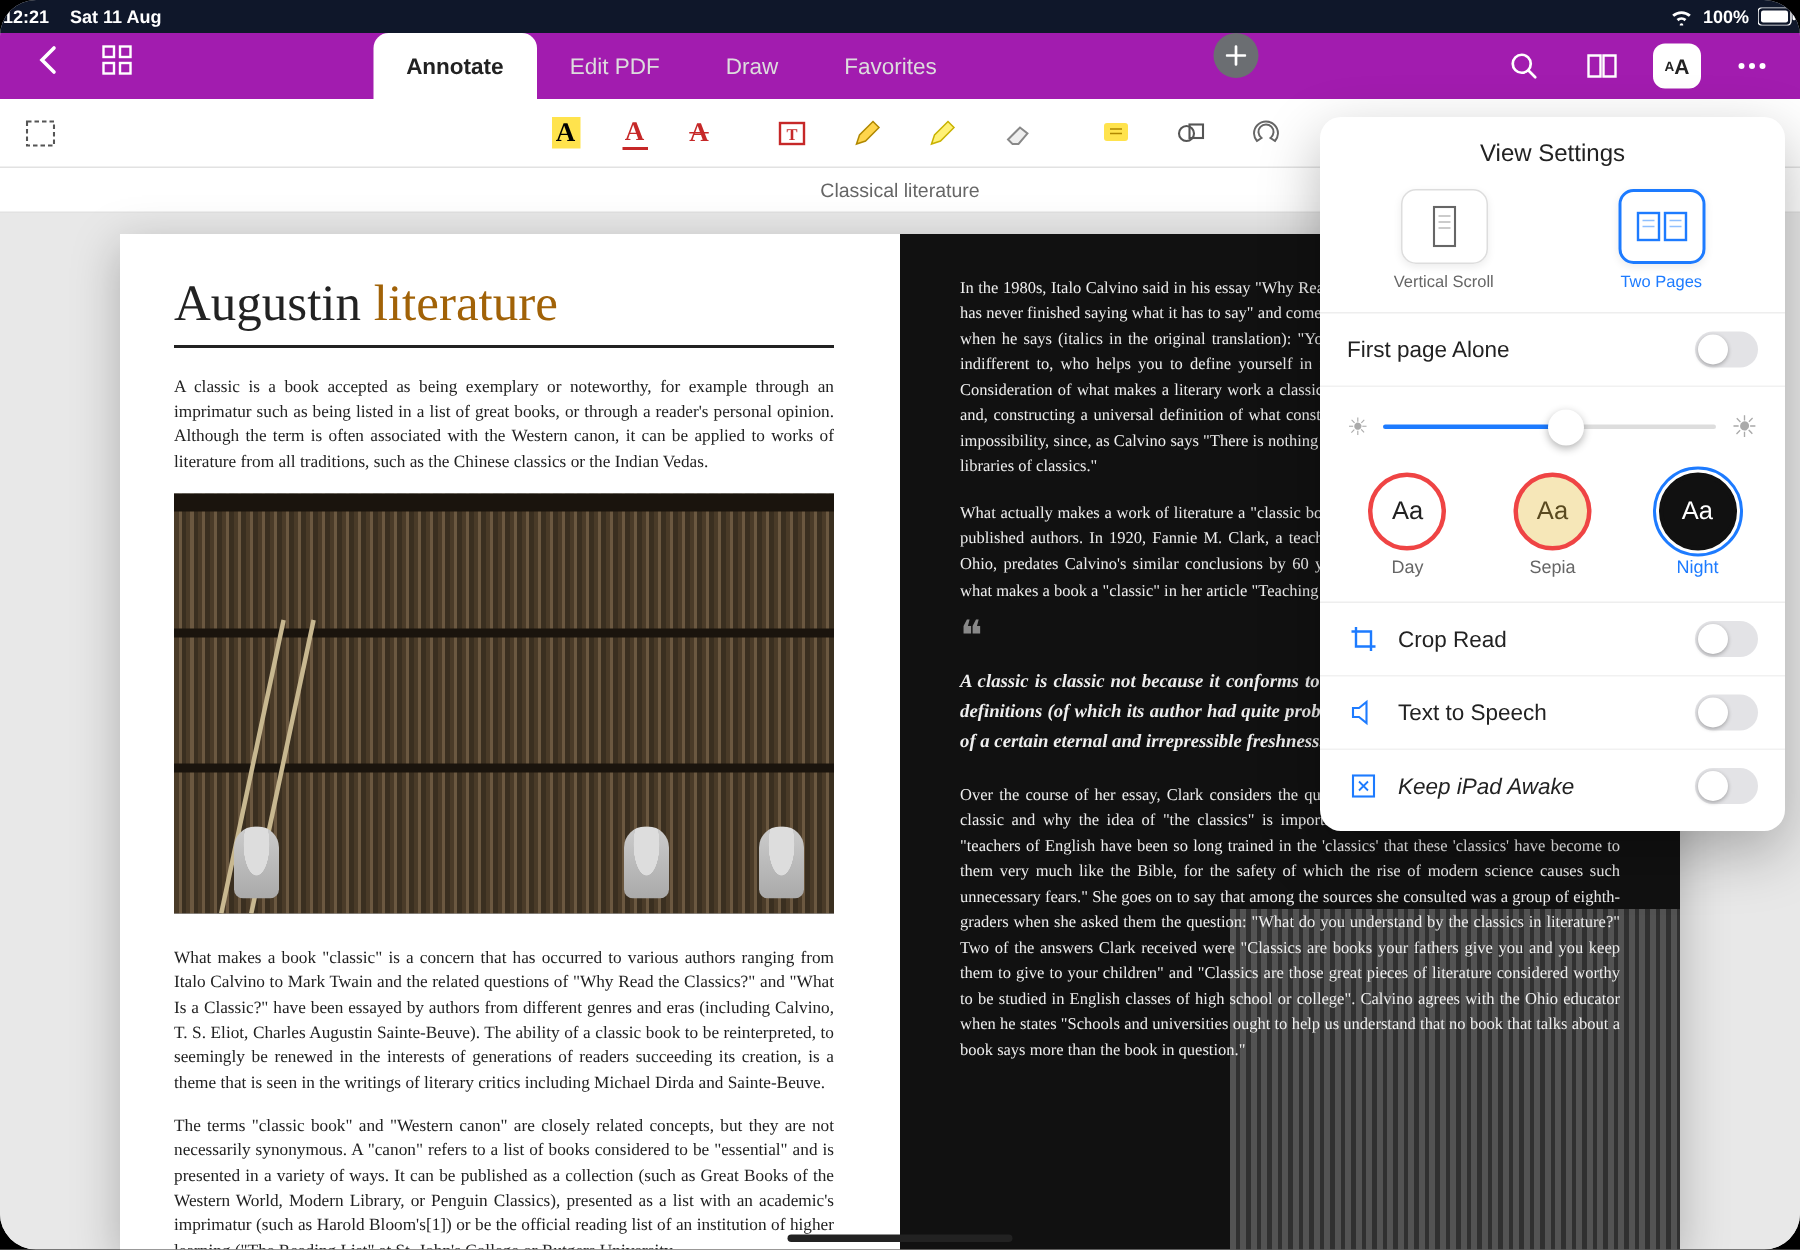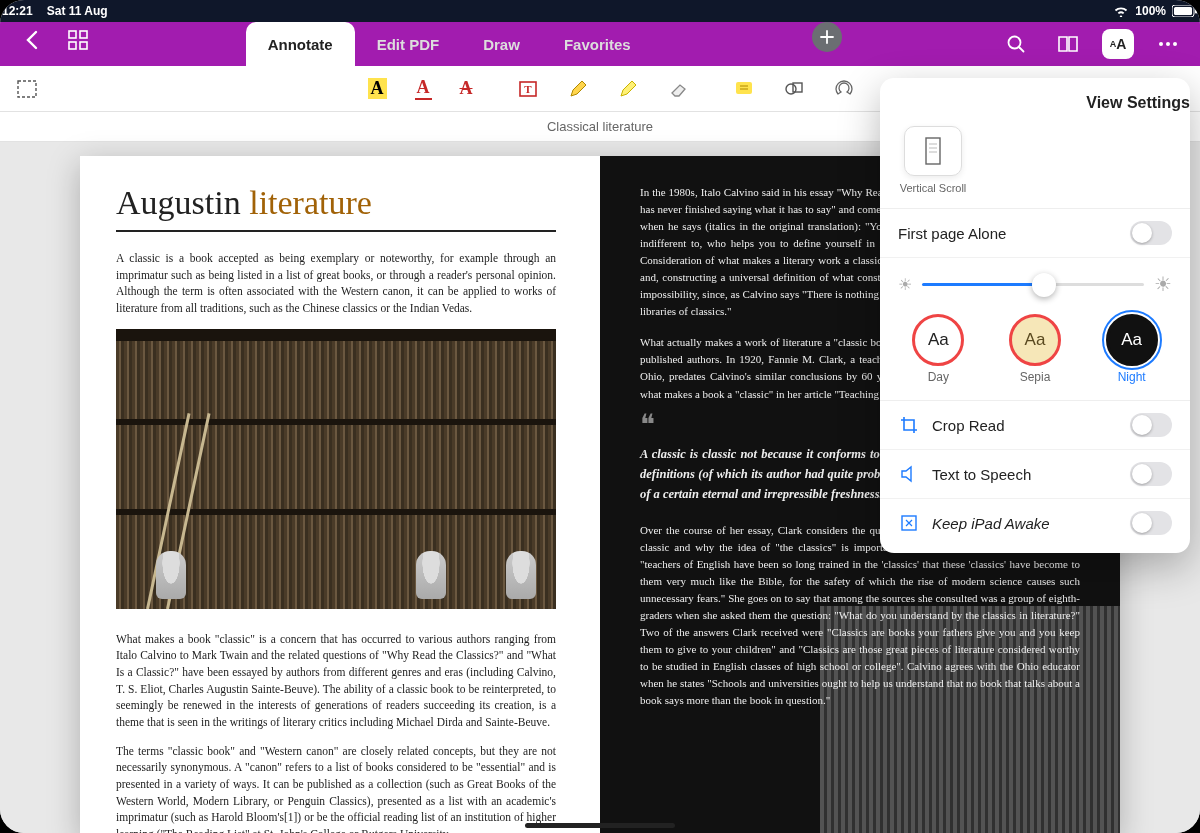--- a/index.html
+++ b/index.html
@@ -7,21 +7,21 @@
   .device { width:1200px; height:833px; background:#e8e8e8; border-radius:24px; overflow:hidden; position:relative; }
 
   .status-bar { height:22px; background:#0f172a; color:#fff; display:flex; align-items:center; padding:0 2px; font-size:12px; font-weight:600;}
   .status-left { display:flex; gap:14px; }
   .status-right { margin-left:auto; display:flex; gap:6px; align-items:center;}
   .wifi-icon svg, .batt-icon svg { display:block; }
 
   .topbar { height:44px; background:#a21caf; display:flex; padding:0 14px; gap:10px; color:#fff;}
   .tb-btn { width:36px; height:36px; display:flex; align-items:center; justify-content:center; color:#fff; }
   .tabs { display:flex; align-items:flex-end; height:44px; margin-left:auto; margin-right:auto;}
-  .tab { padding:0 22px; height:44px; display:flex; align-items:center; font-size:15px; color:#ddd; font-weight:700;}
+  .tab { padding:0 22px; height:44px; display:flex; align-items:center; font-size:15px; color:#ddd; font-weight:400;}
   .tab.active { background:#fff; color:#222; border-radius:10px 10px 0 0; font-weight:600;}
   .plus-circle { width:30px; height:30px; border-radius:50%; background:#6b6e72; display:flex; align-items:center; justify-content:center; margin-left:10px; margin-right:auto;}
   .tb-right { display:flex; align-items:center; gap:16px; margin-left:6px;}
   .aa-box { width:32px; height:30px; background:#fff; border-radius:8px; color:#222; display:flex; align-items:center; justify-content:center; font-weight:700; font-size:12px;}
 
   .tool-row { height:46px; background:#fff; border-bottom:1px solid #e2e2e2; display:flex; align-items:center; padding:0 16px;}
   .tool-group { display:flex; gap:28px; align-items:center;}
   .tool-center { margin:0 auto; display:flex; gap:44px;}
   .hl-A { background:#ffe34d; padding:0 3px; font-weight:700; font-family:Georgia,serif; font-size:18px;}
   .ul-A { font-weight:700; font-family:Georgia,serif; font-size:18px; color:#c62828; border-bottom:2px solid #c62828; padding:0 2px;}
@@ -46,22 +46,22 @@
   .right-text p { margin-bottom:14px;}
   .right-text .quote { font-style:italic; font-weight:600; font-size:12.5px; margin:14px 0 18px; line-height:1.6;}
   .right-text .qmark { font-size:28px; color:#888; line-height:0.4; display:block; margin-top:16px;}
   .right-shelf { position:absolute; bottom:0; right:0; width:300px; height:230px; background:repeating-linear-gradient(180deg,#555 0 38px,#222 38px 42px); filter:grayscale(1) brightness(.7);}
   .right-shelf::after{content:"";position:absolute;inset:0;background:repeating-linear-gradient(90deg,#777 0 4px,#444 4px 7px);}
 
   .wedge-sepia { position:absolute; top:0; left:0; width:100%; height:100%; background:#f3e9ce; clip-path: polygon(25% 0, 72% 0, 60% 100%, 12% 100%); mix-blend-mode:multiply; opacity:.55; pointer-events:none;}
 
   
   .popover { position:absolute; top:78px; right:10px; width:310px; background:#fff; border-radius:14px; box-shadow:0 14px 40px rgba(0,0,0,.28); padding:16px 0 6px; z-index:50; font-size:14px; color:#222;}
-  .pop-title { text-align:right; font-weight:700; font-size:16px; margin-bottom:14px;}
-  .layout-row { display:flex; justify-content:space-around; padding:0 10px 14px; border-bottom:1px solid #eee;flex-direction:column;}
+  .pop-title { text-align:center; font-weight:400; font-size:16px; margin-bottom:14px;}
+  .layout-row { display:flex; justify-content:space-around; padding:0 10px 14px; border-bottom:1px solid #eee;}
   .layout-opt { width:86px; text-align:center; font-size:11px; color:#666;}
   .layout-opt .box { width:58px; height:50px; margin:0 auto 6px; border:1px solid #ddd; border-radius:10px; display:flex; align-items:center; justify-content:center; box-shadow:0 2px 6px rgba(0,0,0,.08);}
   .layout-opt.sel .box { border:2px solid #1d7bff;}
   .layout-opt.sel { color:#1d7bff;}
   .setting-row { display:flex; align-items:center; padding:12px 18px; border-bottom:1px solid #f1f1f1;}
   .setting-row:last-child{border-bottom:none;font-style:italic;}
   .setting-row .lbl { flex:1; font-size:15px;}
   .toggle { width:42px; height:24px; background:#e3e3e6; border-radius:12px; position:relative;}
   .toggle::after { content:""; position:absolute; width:20px; height:20px; background:#fff; border-radius:50%; top:2px; left:2px; box-shadow:0 1px 3px rgba(0,0,0,.3);}
   .slider-row { padding:14px 18px 10px; display:flex; align-items:center; gap:10px;}
@@ -256,20 +256,30 @@
     <div class="layout-row">
       <div class="layout-opt">
         <div class="box">
             <svg width="26" height="30">
               <rect x="6" y="2" width="14" height="26" stroke="#666" stroke-width="1.4" fill="none"></rect>
               <path d="M9 8h8M9 12h8M9 16h8" stroke="#bbb"></path>
             </svg>
           </div>
         <div>Vertical Scroll</div>
       </div>
+      <div class="layout-opt sel">
+        <div class="box">
+            <svg width="38" height="26">
+              <rect x="3" y="4" width="14" height="18" stroke="#1d7bff" stroke-width="1.6" fill="none"></rect>
+              <rect x="21" y="4" width="14" height="18" stroke="#1d7bff" stroke-width="1.6" fill="none"></rect>
+              <path d="M6 9h8M6 13h8M24 9h8M24 13h8" stroke="#8fc0ff"></path>
+            </svg>
+          </div>
+        <div>Two Pages</div>
+      </div>
     </div>
 
     <div class="setting-row">
       <span class="lbl">First page Alone</span>
       <div class="toggle"></div>
     </div>
 
     <div class="slider-row">
       <span class="sun">☀</span>
       <div class="bright-track">

